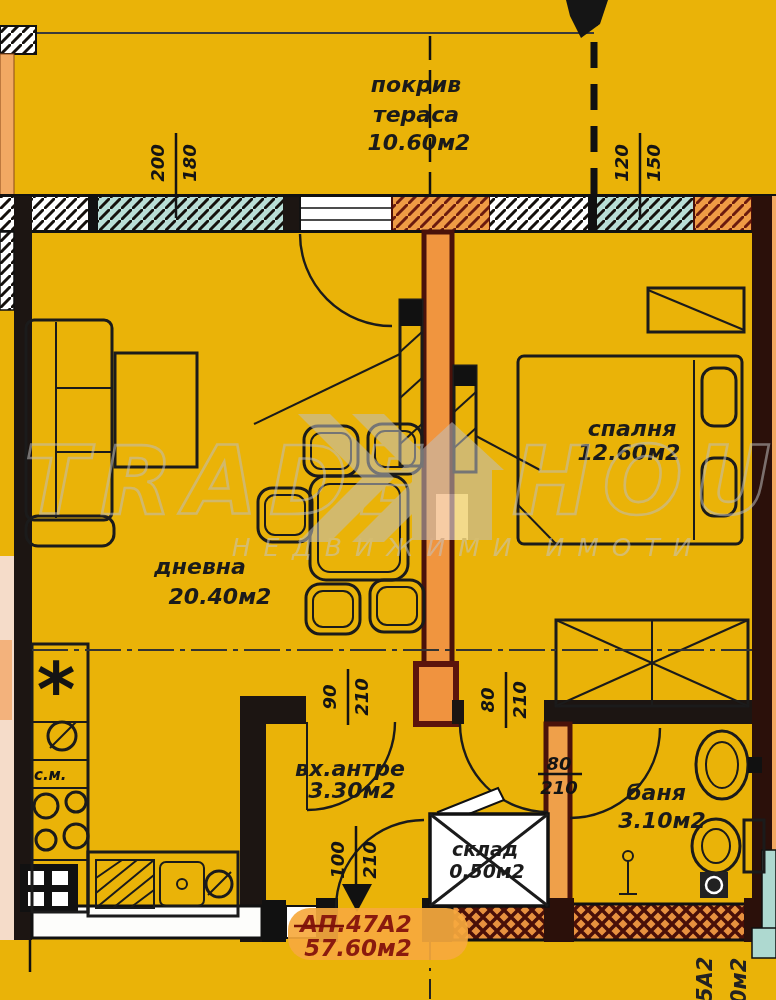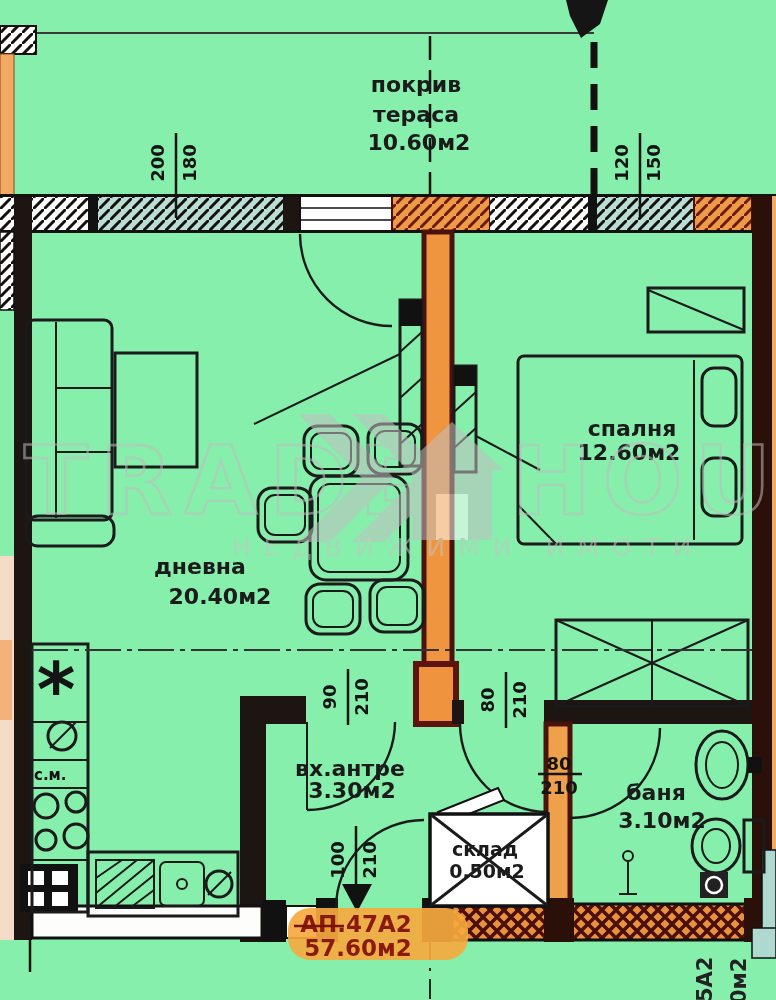--- a/index.html
+++ b/index.html
@@ -1,17 +1,17 @@
 <!DOCTYPE html>
 <html><head>
 <meta charset="utf-8">
 <style>
   html,body{margin:0;padding:0;background:#ffffff;}
-  #stage{position:relative;width:776px;height:1000px;background:#86efac;overflow:hidden;
-         font-family:"DejaVu Sans",sans-serif;}
+  #stage{position:relative;width:776px;height:1000px;background:#eab308;overflow:hidden;
+         font-family:"DejaVu Sans",sans-serif;font-style:italic;}
   svg{position:absolute;left:0;top:0;}
   .lbl{font-family:"DejaVu Sans",sans-serif;font-size:22px;font-weight:600;fill:#1b1b1b;text-anchor:middle;}
   .lbl-sm{font-family:"DejaVu Sans",sans-serif;font-size:19px;font-weight:600;fill:#1b1b1b;text-anchor:middle;}
   .dim{font-family:"DejaVu Sans",sans-serif;font-size:18px;font-weight:700;fill:#141414;text-anchor:middle;}
   .tiny{font-family:"DejaVu Sans",sans-serif;font-size:15px;font-weight:700;fill:#141414;}
   .badge-txt{font-family:"DejaVu Sans",sans-serif;font-size:23px;font-weight:700;text-anchor:middle;}
   .rot-txt{font-family:"DejaVu Sans",sans-serif;font-size:21px;font-weight:700;fill:#222;}
   .wm{font-family:"DejaVu Sans",sans-serif;font-size:94px;font-weight:700;fill:none;
       stroke:#bdbdbd;stroke-width:2.6px;letter-spacing:12px;}
   .wm2{font-family:"DejaVu Sans",sans-serif;font-size:25px;font-weight:400;fill:#c4c4c4;

